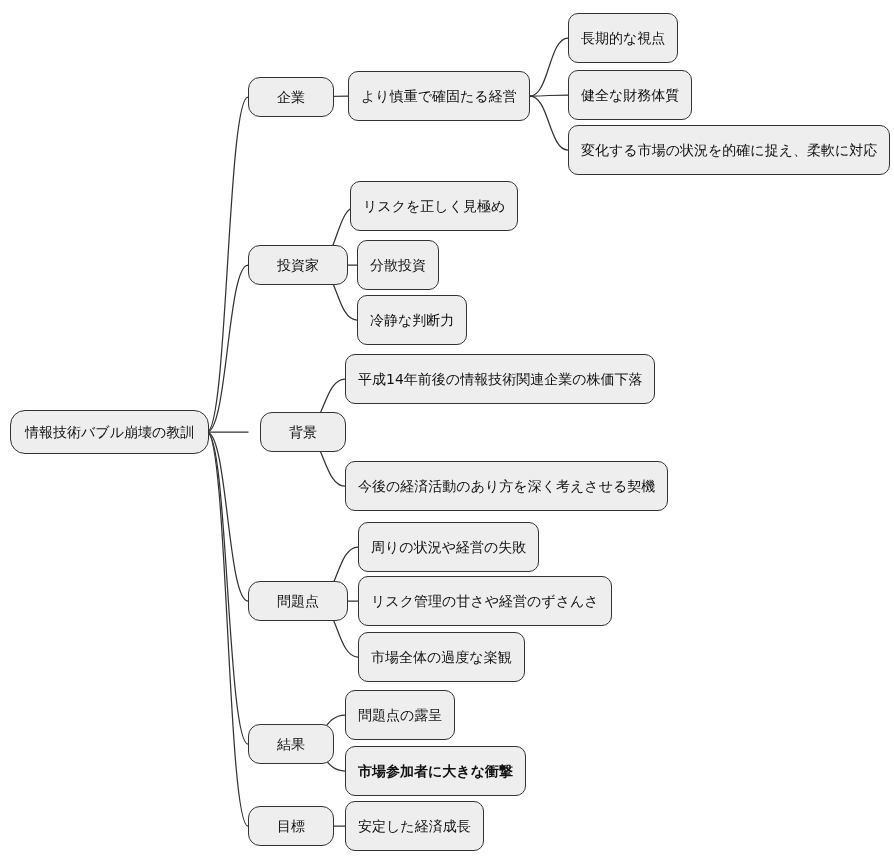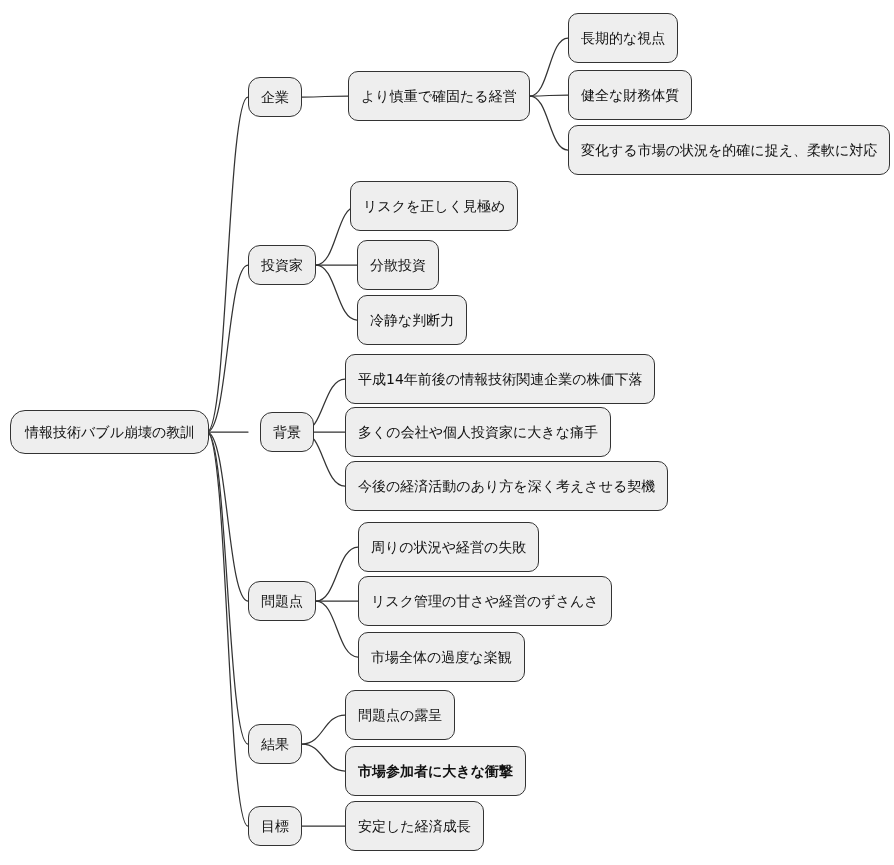--- a/index.html
+++ b/index.html
@@ -29,21 +29,21 @@
     background: var(--fill, #eeeeee);
     border: 1.4px solid var(--border, #333333);
     border-radius: 10px;
     padding: 14px 12px;
     font-size: 14px;
     line-height: 20px;
     color: var(--text, #111111);
     white-space: nowrap;
   }
   .lv0 { border-radius: 15px; padding: 11px 14px; }
-  .lv1 { border-radius: 12px; padding: 9px 12px; }
+  .lv1 { border-radius: 12px; padding: 9px 28px; }
 </style>
 </head>
 <body>
 
 <div id="mindmap" style="--bg: #ffffff; --fill: #eeeeee; --border: #333333; --edge: #333333; --text: #111111;">
   <svg id="edge-layer" viewBox="0 0 894 865" xmlns="http://www.w3.org/2000/svg">
       <path d="M 207 432 C 227.5 432, 227.5 97, 248 97"></path>
       <path d="M 302 97 C 325 97, 325 96, 348 96"></path>
       <path d="M 530 96 C 549 96, 549 38, 568 38"></path>
       <path d="M 530 96 C 549 96, 549 95, 568 95"></path>
@@ -72,21 +72,20 @@
     <div class="node lv2" style="left: 348px; top: 96px;">より慎重で確固たる経営</div>
     <div class="node lv3" style="left: 568px; top: 38px;">長期的な視点</div>
     <div class="node lv3" style="left: 568px; top: 95px;">健全な財務体質</div>
     <div class="node lv3" style="left: 568px; top: 150px;">変化する市場の状況を的確に捉え、柔軟に対応</div>
     <div class="node lv1" style="left: 248px; top: 265px;">投資家</div>
     <div class="node lv2" style="left: 350px; top: 206px;">リスクを正しく見極め</div>
     <div class="node lv2" style="left: 357px; top: 265px;">分散投資</div>
     <div class="node lv2" style="left: 357px; top: 320px;">冷静な判断力</div>
     <div class="node lv1" style="left: 260px; top: 432px;">背景</div>
     <div class="node lv2" style="left: 345px; top: 379px;">平成14年前後の情報技術関連企業の株価下落</div>
-    <div class="node lv2" style="left: 345px; top: 432px;">多くの会社や個人投資家に大きな痛手</div>
     <div class="node lv2" style="left: 345px; top: 486px;">今後の経済活動のあり方を深く考えさせる契機</div>
     <div class="node lv1" style="left: 248px; top: 601px;">問題点</div>
     <div class="node lv2" style="left: 358px; top: 547px;">周りの状況や経営の失敗</div>
     <div class="node lv2" style="left: 358px; top: 601px;">リスク管理の甘さや経営のずさんさ</div>
     <div class="node lv2" style="left: 358px; top: 657px;">市場全体の過度な楽観</div>
     <div class="node lv1" style="left: 248px; top: 744px;">結果</div>
     <div class="node lv2" style="left: 345px; top: 715px;">問題点の露呈</div>
     <div class="node lv2" style="left: 345px; top: 771px; font-weight: bold;">市場参加者に大きな衝撃</div>
     <div class="node lv1" style="left: 248px; top: 826px;">目標</div>
     <div class="node lv2" style="left: 345px; top: 826px;">安定した経済成長</div>

